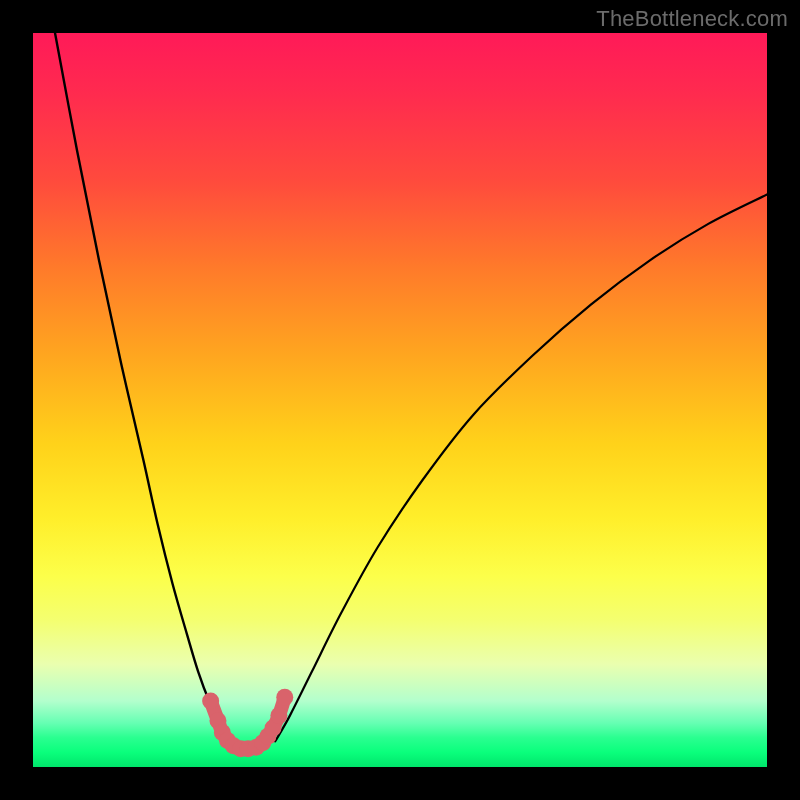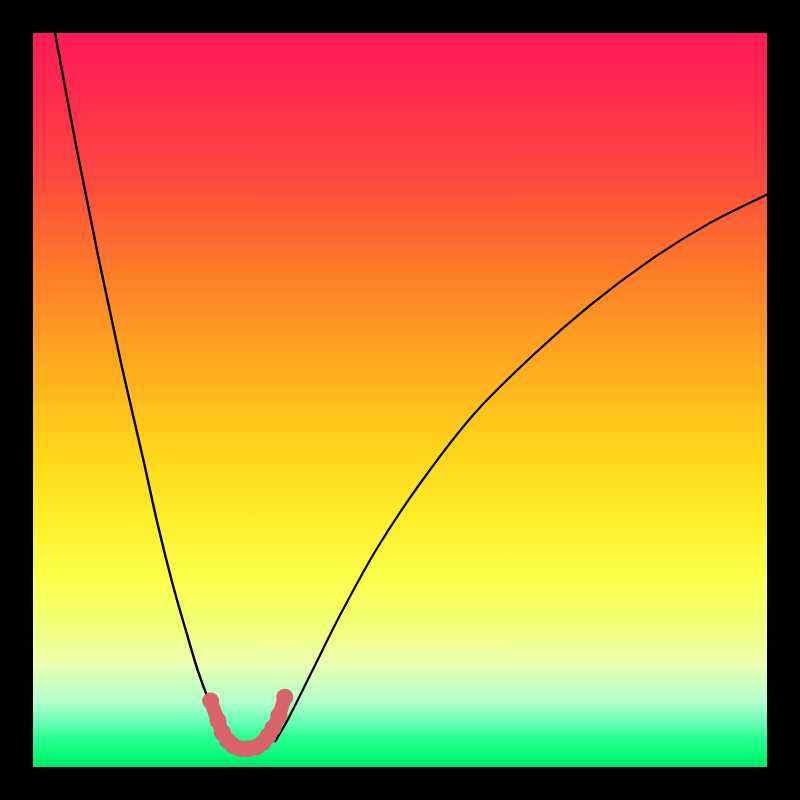--- a/index.html
+++ b/index.html
@@ -63,20 +63,21 @@
     overflow: visible;
   }
 </style>
 </head>
 <body>
 
 <div class="frame">
 
   <div class="plot-area"></div>
 
+  <div class="watermark">TheBottleneck.com</div>
 
   <svg class="curves" viewBox="0 0 734 734" preserveAspectRatio="none">
     <path id="path-left" fill="none" stroke="#000" stroke-width="2.4" stroke-linecap="round" d="M 22.02 0 C 25.689999999999998 19.57333333333334, 36.699999999999996 79.51666666666671, 44.04 117.44000000000005 C 51.38 155.3633333333334, 58.72 192.06333333333336, 66.06 227.54000000000002 C 73.4 263.01666666666665, 80.74 297.27, 88.08 330.29999999999995 C 95.42 363.3299999999999, 103.98333333333332 398.8066666666667, 110.1 425.72 C 116.21666666666667 452.6333333333334, 119.88666666666668 470.9833333333333, 124.78000000000002 491.78 C 129.67333333333335 512.5766666666666, 134.5666666666667 532.15, 139.46 550.5 C 144.35333333333332 568.85, 149.85833333333332 587.2, 154.14 601.88 C 158.42166666666665 616.56, 161.48000000000002 627.57, 165.15 638.58 C 168.82 649.59, 172.49 659.3766666666668, 176.16 667.94 C 179.82999999999998 676.5033333333333, 183.5 683.2316666666667, 187.17000000000002 689.96 C 190.84000000000003 696.6883333333334, 196.345 705.2516666666667, 198.18 708.31"></path>
     <path id="path-right" fill="none" stroke="#000" stroke-width="2.2" stroke-linecap="round" d="M 242.22 708.31 C 244.66666666666666 704.0283333333333, 250.7833333333333 694.2416666666667, 256.9 682.62 C 263.01666666666665 670.9983333333333, 270.3566666666667 655.7066666666667, 278.92 638.58 C 287.48333333333335 621.4533333333334, 297.27 600.6566666666668, 308.28 579.86 C 319.28999999999996 559.0633333333333, 331.5233333333333 535.8199999999999, 344.97999999999996 513.8 C 358.4366666666666 491.78, 373.1166666666667 469.76, 389.02000000000004 447.74 C 404.9233333333334 425.72, 422.04999999999995 402.4766666666667, 440.4 381.68 C 458.75 360.8833333333333, 479.54666666666674 341.31, 499.12000000000006 322.96 C 518.6933333333334 304.60999999999996, 538.2666666666668 287.4833333333333, 557.84 271.58 C 577.4133333333333 255.67666666666665, 596.9866666666667 240.99666666666667, 616.56 227.54000000000002 C 636.1333333333332 214.08333333333337, 655.7066666666666 201.85000000000002, 675.28 190.84000000000003 C 694.8533333333334 179.83000000000004, 724.2133333333334 166.37333333333336, 734 161.48000000000002"></path>
     <path id="path-valley-stroke" fill="none" stroke="#d9636b" stroke-width="14" stroke-linecap="round" stroke-linejoin="round" d="M 177.628 667.94 C 178.85133333333332 671.243, 183.01066666666665 682.4976666666668, 184.968 687.758 C 186.92533333333333 693.0183333333333, 187.78166666666667 696.199, 189.372 699.502 C 190.96233333333336 702.805, 192.675 705.374, 194.51000000000002 707.576 C 196.34500000000003 709.778, 198.18 711.3683333333333, 200.382 712.714 C 202.584 714.0596666666668, 205.27533333333335 715.1606666666667, 207.722 715.65 C 210.16866666666667 716.1393333333333, 212.493 715.8946666666666, 215.06199999999998 715.65 C 217.63099999999997 715.4053333333334, 220.68933333333334 715.1606666666667, 223.136 714.182 C 225.58266666666665 713.2033333333334, 227.78466666666665 711.613, 229.742 709.778 C 231.69933333333333 707.943, 233.16733333333332 705.6186666666667, 234.88 703.172 C 236.59266666666667 700.7253333333333, 238.183 698.5233333333333, 240.018 695.098 C 241.853 691.6726666666666, 243.93266666666668 687.758, 245.89000000000001 682.62 C 247.84733333333335 677.482, 250.7833333333333 667.3283333333334, 251.76199999999997 664.27"></path>
     <g id="valley-dots">
         <circle cx="177.628" cy="667.94" r="8.5" fill="#d9636b"></circle>
         <circle cx="184.968" cy="687.758" r="8.5" fill="#d9636b"></circle>
         <circle cx="189.372" cy="699.502" r="8.5" fill="#d9636b"></circle>
         <circle cx="194.51000000000002" cy="707.576" r="8.5" fill="#d9636b"></circle>

